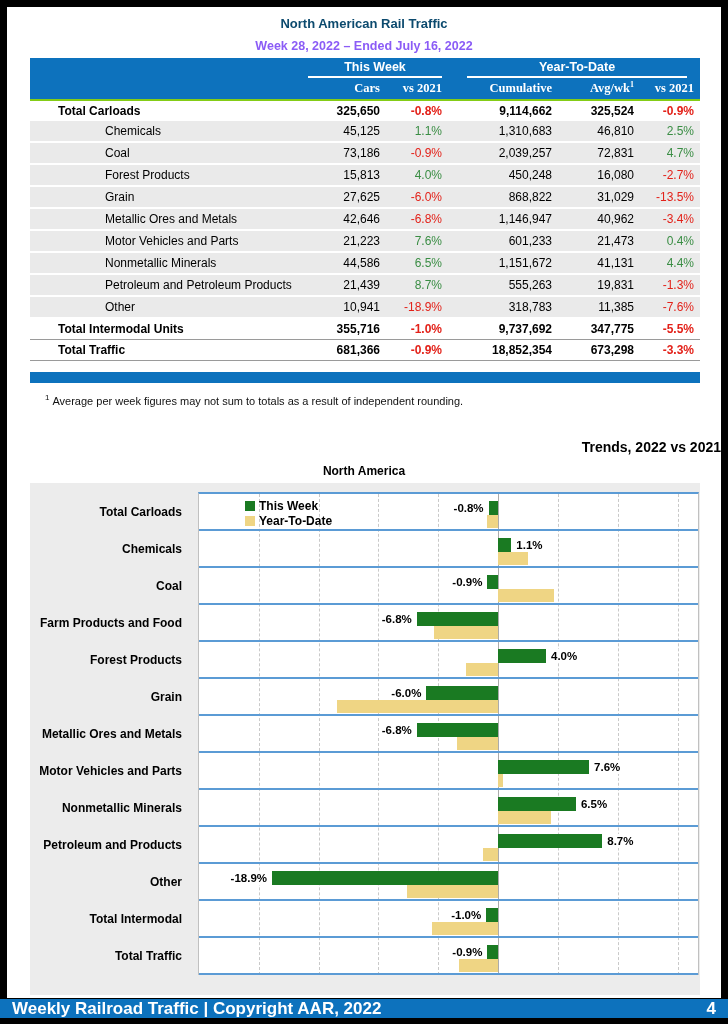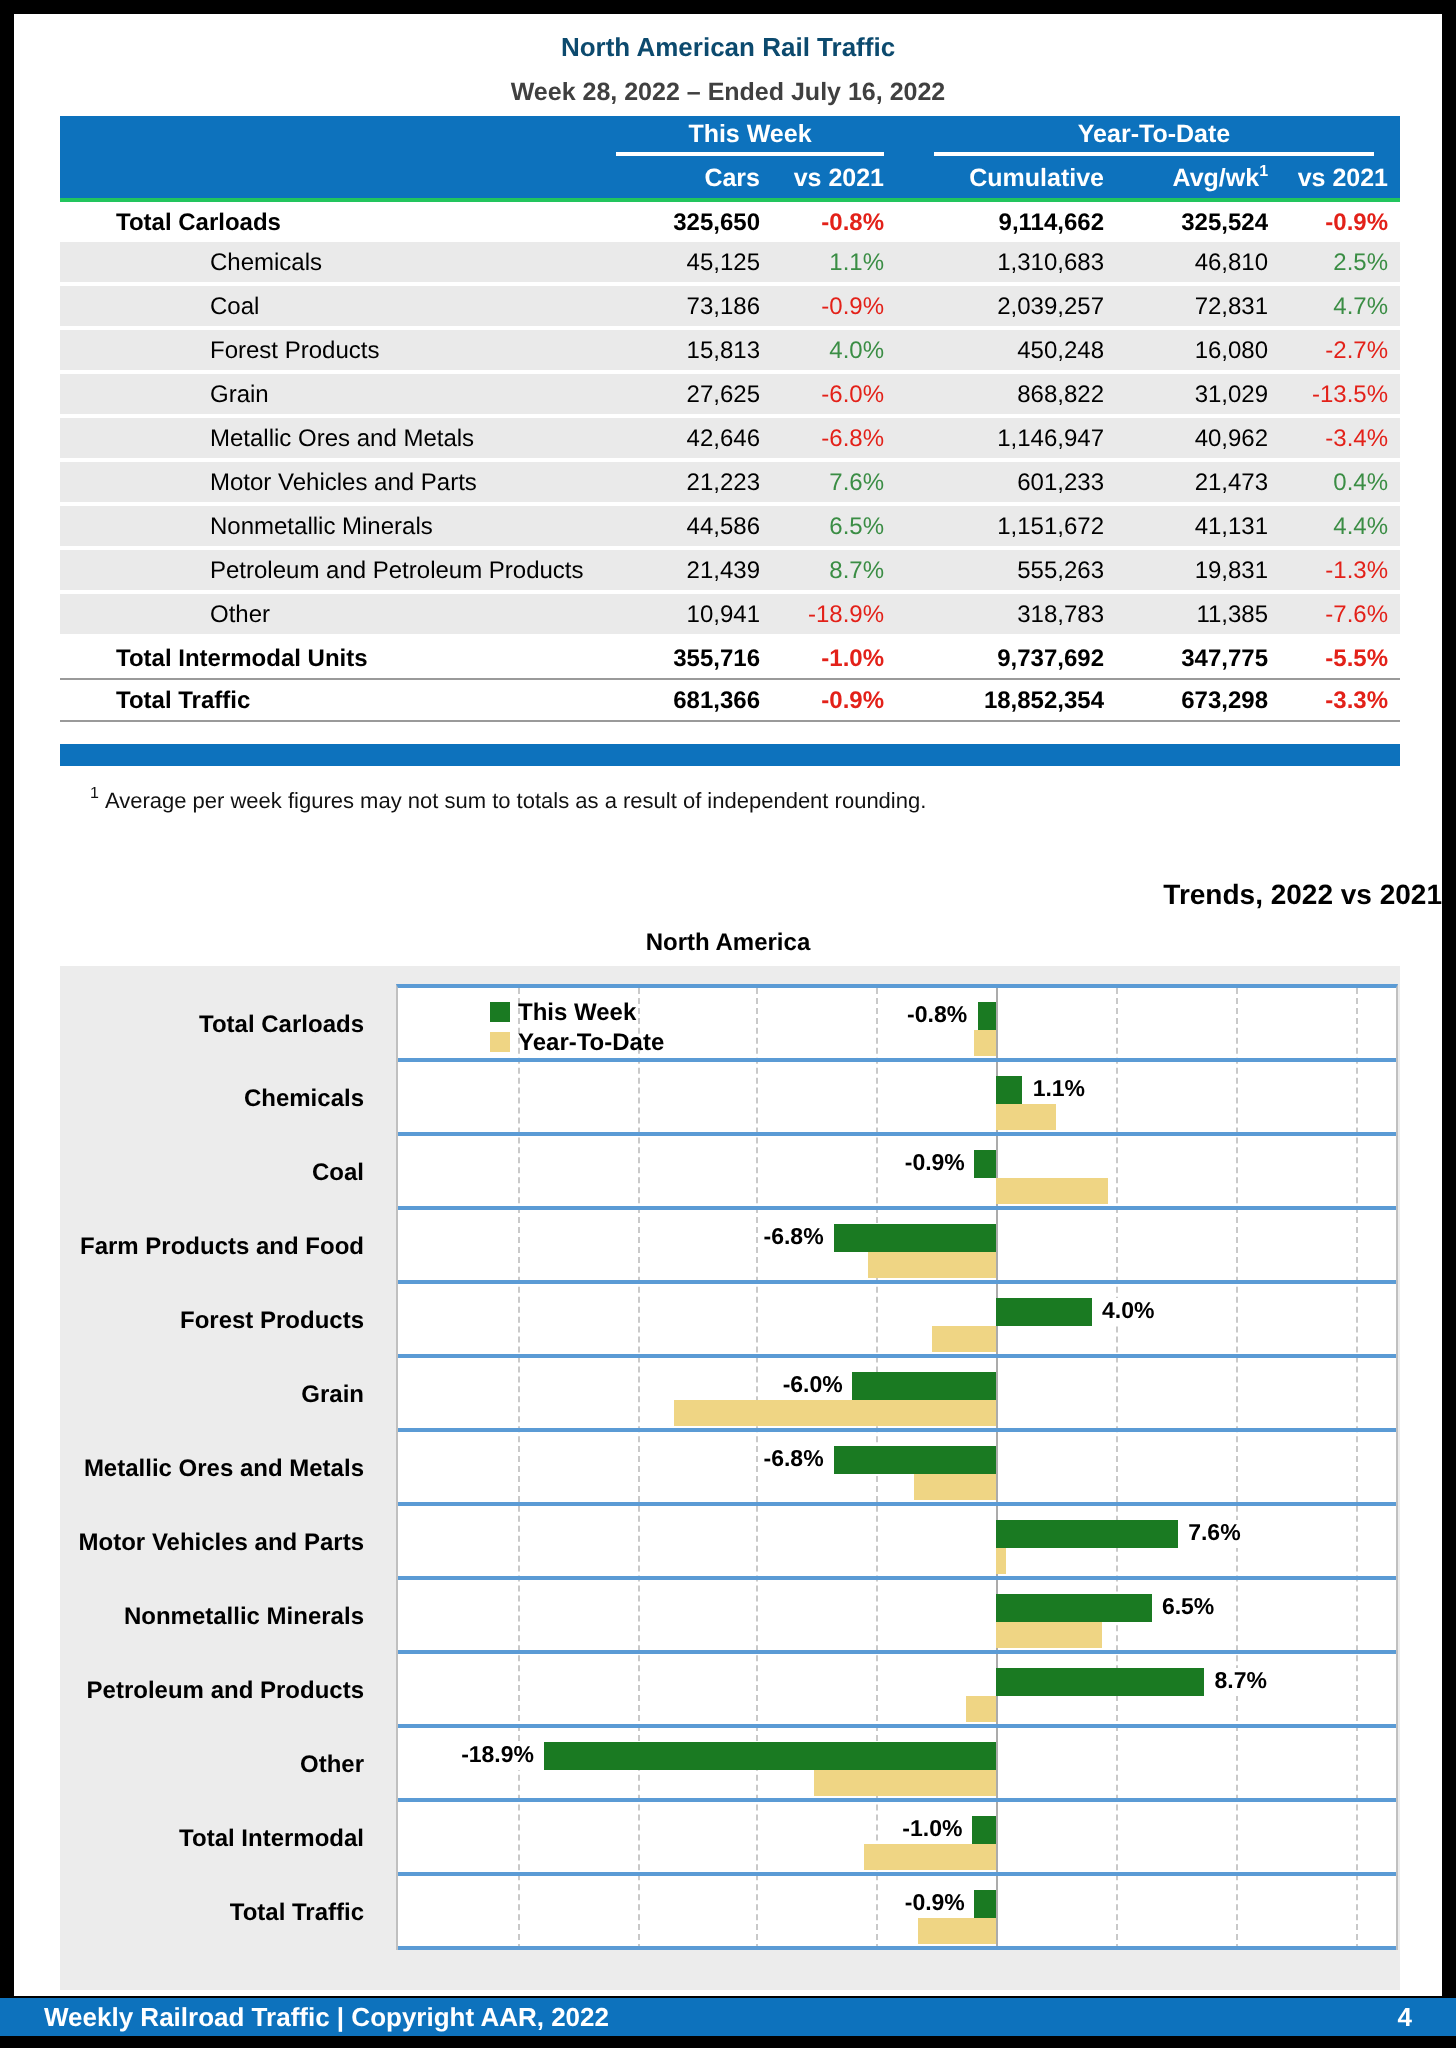--- a/index.html
+++ b/index.html
@@ -7,35 +7,35 @@
     width:728px;height:1024px;position:relative;background:#000;
     font-family:"Liberation Sans","DejaVu Sans",sans-serif;
     -webkit-font-smoothing:antialiased;overflow:hidden;
   }
   .page{position:absolute;left:7px;top:7px;width:714px;height:991px;background:#fff;}
 
   
   .doc-title{position:absolute;top:9px;left:0;width:100%;text-align:center;
     font-size:13px;font-weight:bold;color:#0c4a6e;}
   .doc-subtitle{position:absolute;top:32px;left:0;width:100%;text-align:center;
-    font-size:12.5px;font-weight:bold;color:#404040;}
+    font-size:12.5px;font-weight:bold;color:#8b5cf6;}
 
   
   .tblwrap{position:absolute;left:23px;top:51px;width:670px;}
   table.rail{border-collapse:collapse;table-layout:fixed;width:670px;font-size:12px;}
   table.rail col.c-label{width:272px;}
   table.rail col.c-cars{width:84px;}
   table.rail col.c-wk{width:62px;}
   table.rail col.c-gap{width:6px;}
   table.rail col.c-cum{width:108px;}
   table.rail col.c-avg{width:78px;}
   table.rail col.c-ytd{width:60px;}
   thead th{background:#0d72bd;color:#fff;font-weight:bold;font-size:12.5px;padding:0;}
   thead tr.grp th{height:20px;vertical-align:bottom;}
-  thead tr.sub th{height:21px;vertical-align:middle;border-bottom:2px solid #22c55e;}
+  thead tr.sub th{height:21px;vertical-align:middle;border-bottom:2px solid #84cc16;font-family:Liberation Serif, serif;}
   .grp-inner{display:inline-block;border-bottom:2px solid #fff;padding:0 4px 2px 4px;min-width:86%;}
   thead .num{text-align:right;padding-right:6px;}
   thead .cum-h{text-align:right;padding-right:10px;}
   sup{font-size:8px;vertical-align:super;line-height:0;}
   tbody td{height:20px;padding:0;vertical-align:middle;white-space:nowrap;}
   tbody tr.sub-row td{background:#eaeaea;border-bottom:2px solid #fff;}
   tbody tr.total-row td{background:#fff;font-weight:bold;border-top:1px solid #9a9a9a;}
   tbody tr.total-row.first td{border-top:none;}
   tbody tr.total-row.last td{border-bottom:1px solid #9a9a9a;}
   td.lbl{padding-left:28px;text-align:left;}
@@ -74,21 +74,21 @@
   .legend-item{display:flex;align-items:center;height:15px;}
   .legend-swatch{width:10px;height:10px;margin-right:4px;}
   .legend-text{font-size:12px;font-weight:bold;}
   .axis-row{position:absolute;left:168px;top:497px;width:501px;height:18px;}
   .tick-label{position:absolute;transform:translateX(-50%);font-size:12px;font-weight:bold;
     top:16px;white-space:nowrap;}
 
   
   .footer{position:absolute;left:0;top:999px;width:728px;height:19px;background:#0d72bd;
     color:#fff;display:flex;align-items:center;justify-content:space-between;
-    font-size:13px;font-weight:bold;padding:0 22px;box-sizing:border-box;}
+    font-size:17px;font-weight:bold;padding:0 12px;box-sizing:border-box;}
 </style>
 </head>
 <body>
 
 <div class="page">
 
   <div class="doc-title">North American Rail Traffic</div>
   <div class="doc-subtitle">Week 28, 2022 – Ended July 16, 2022</div>
 
   <div class="tblwrap">

